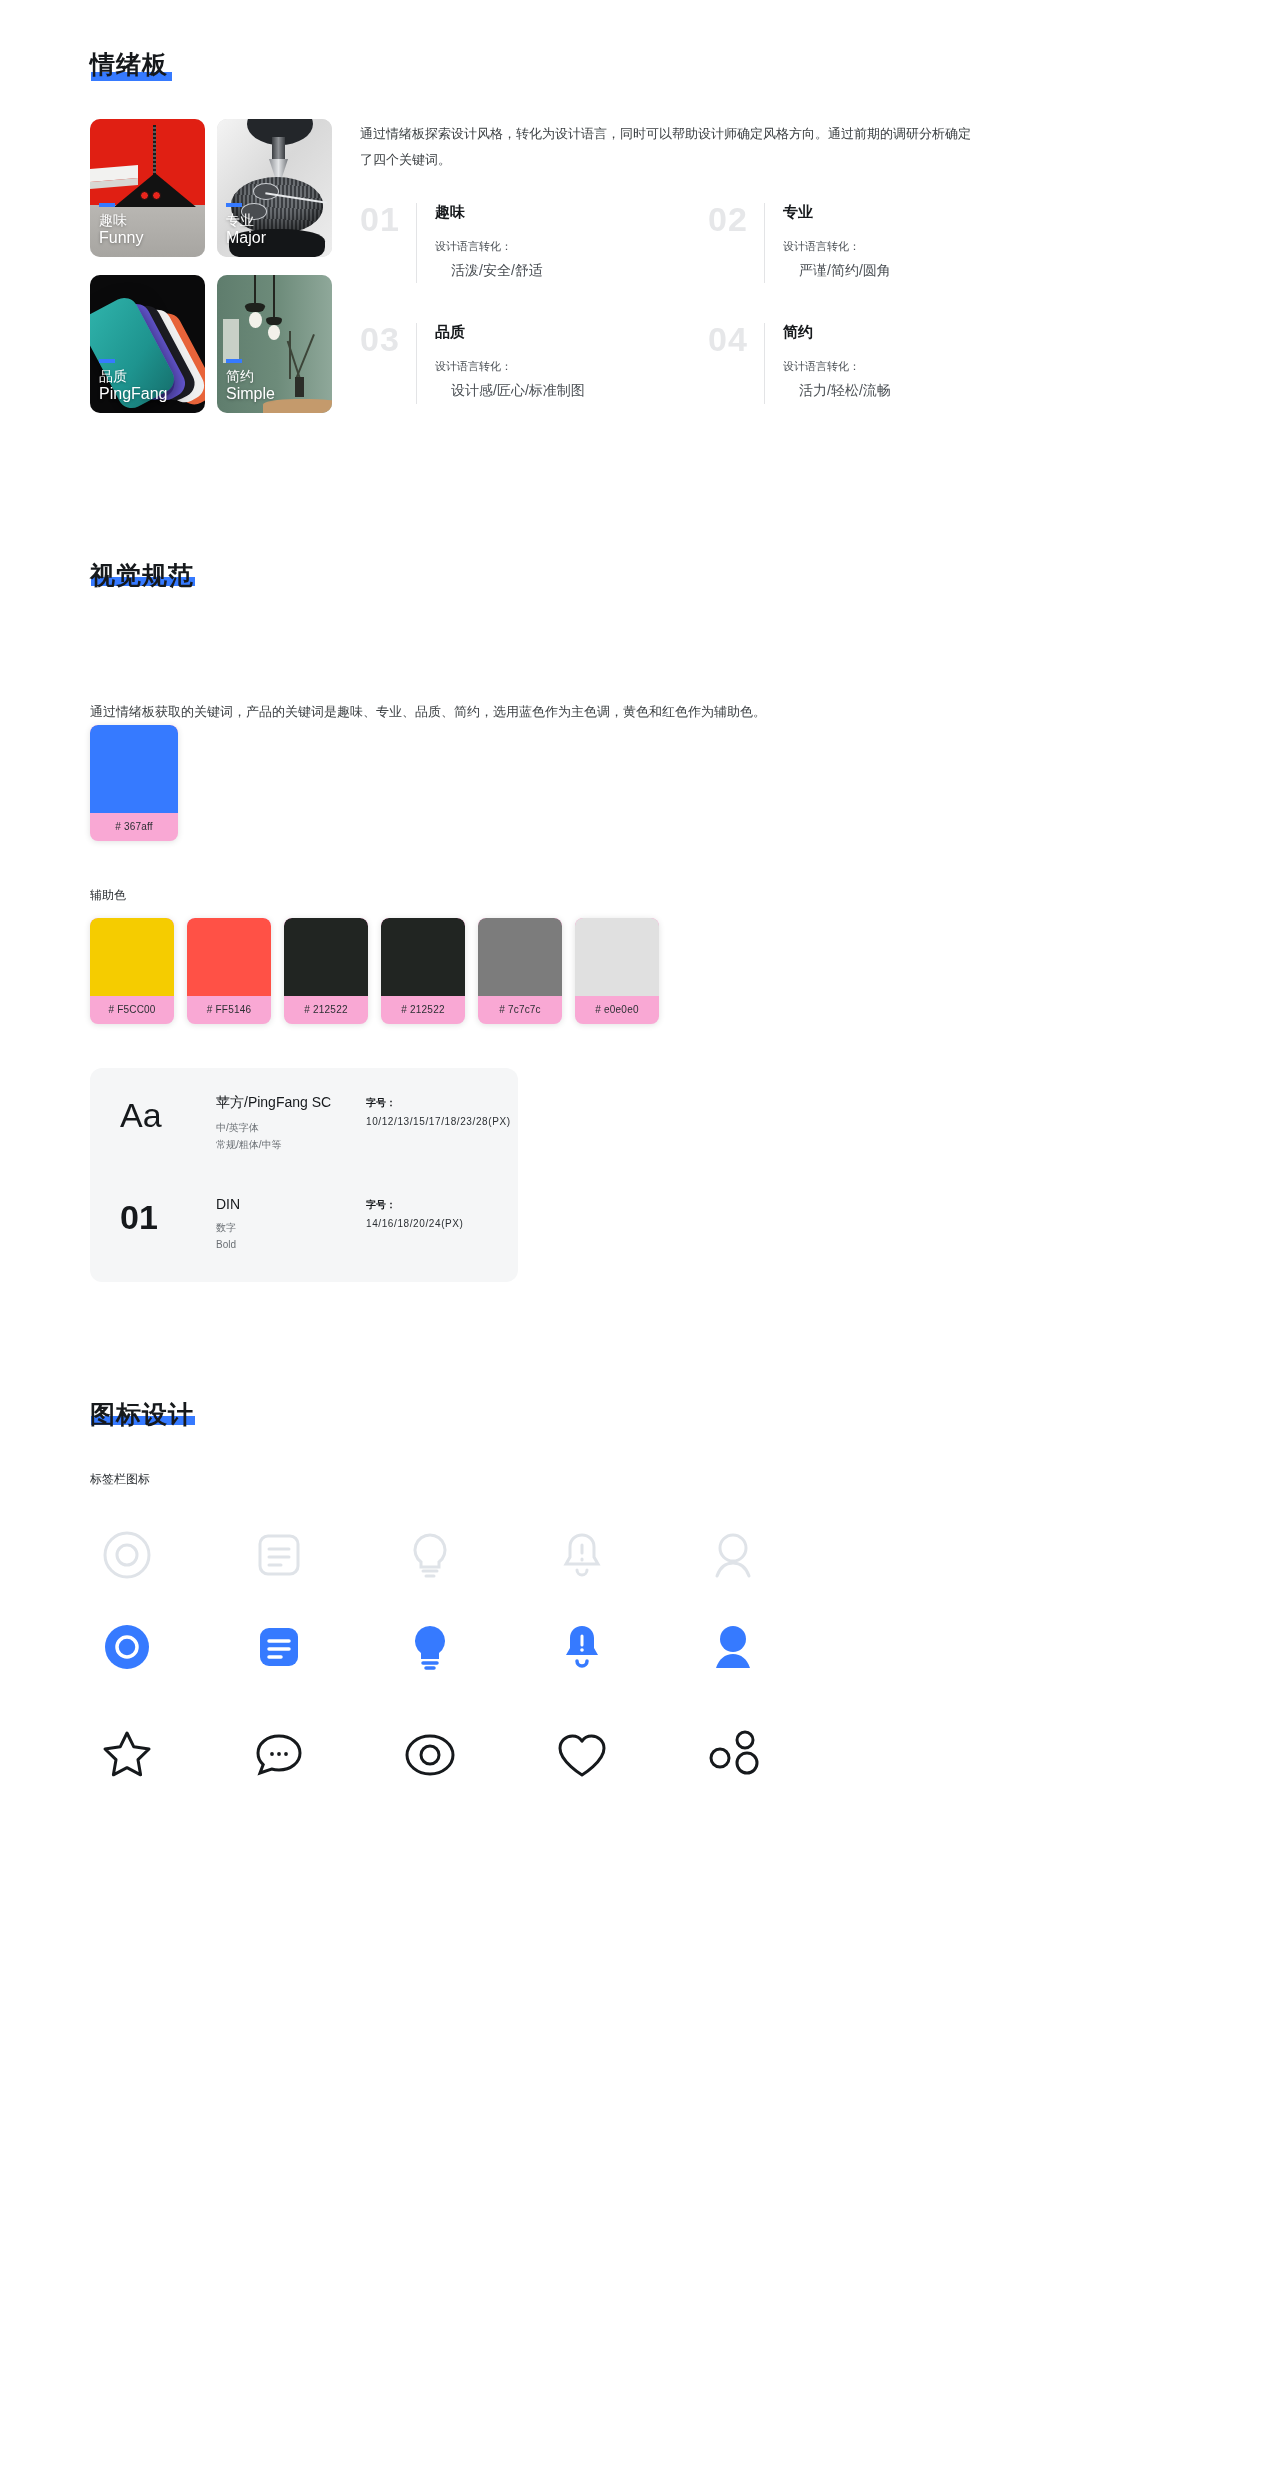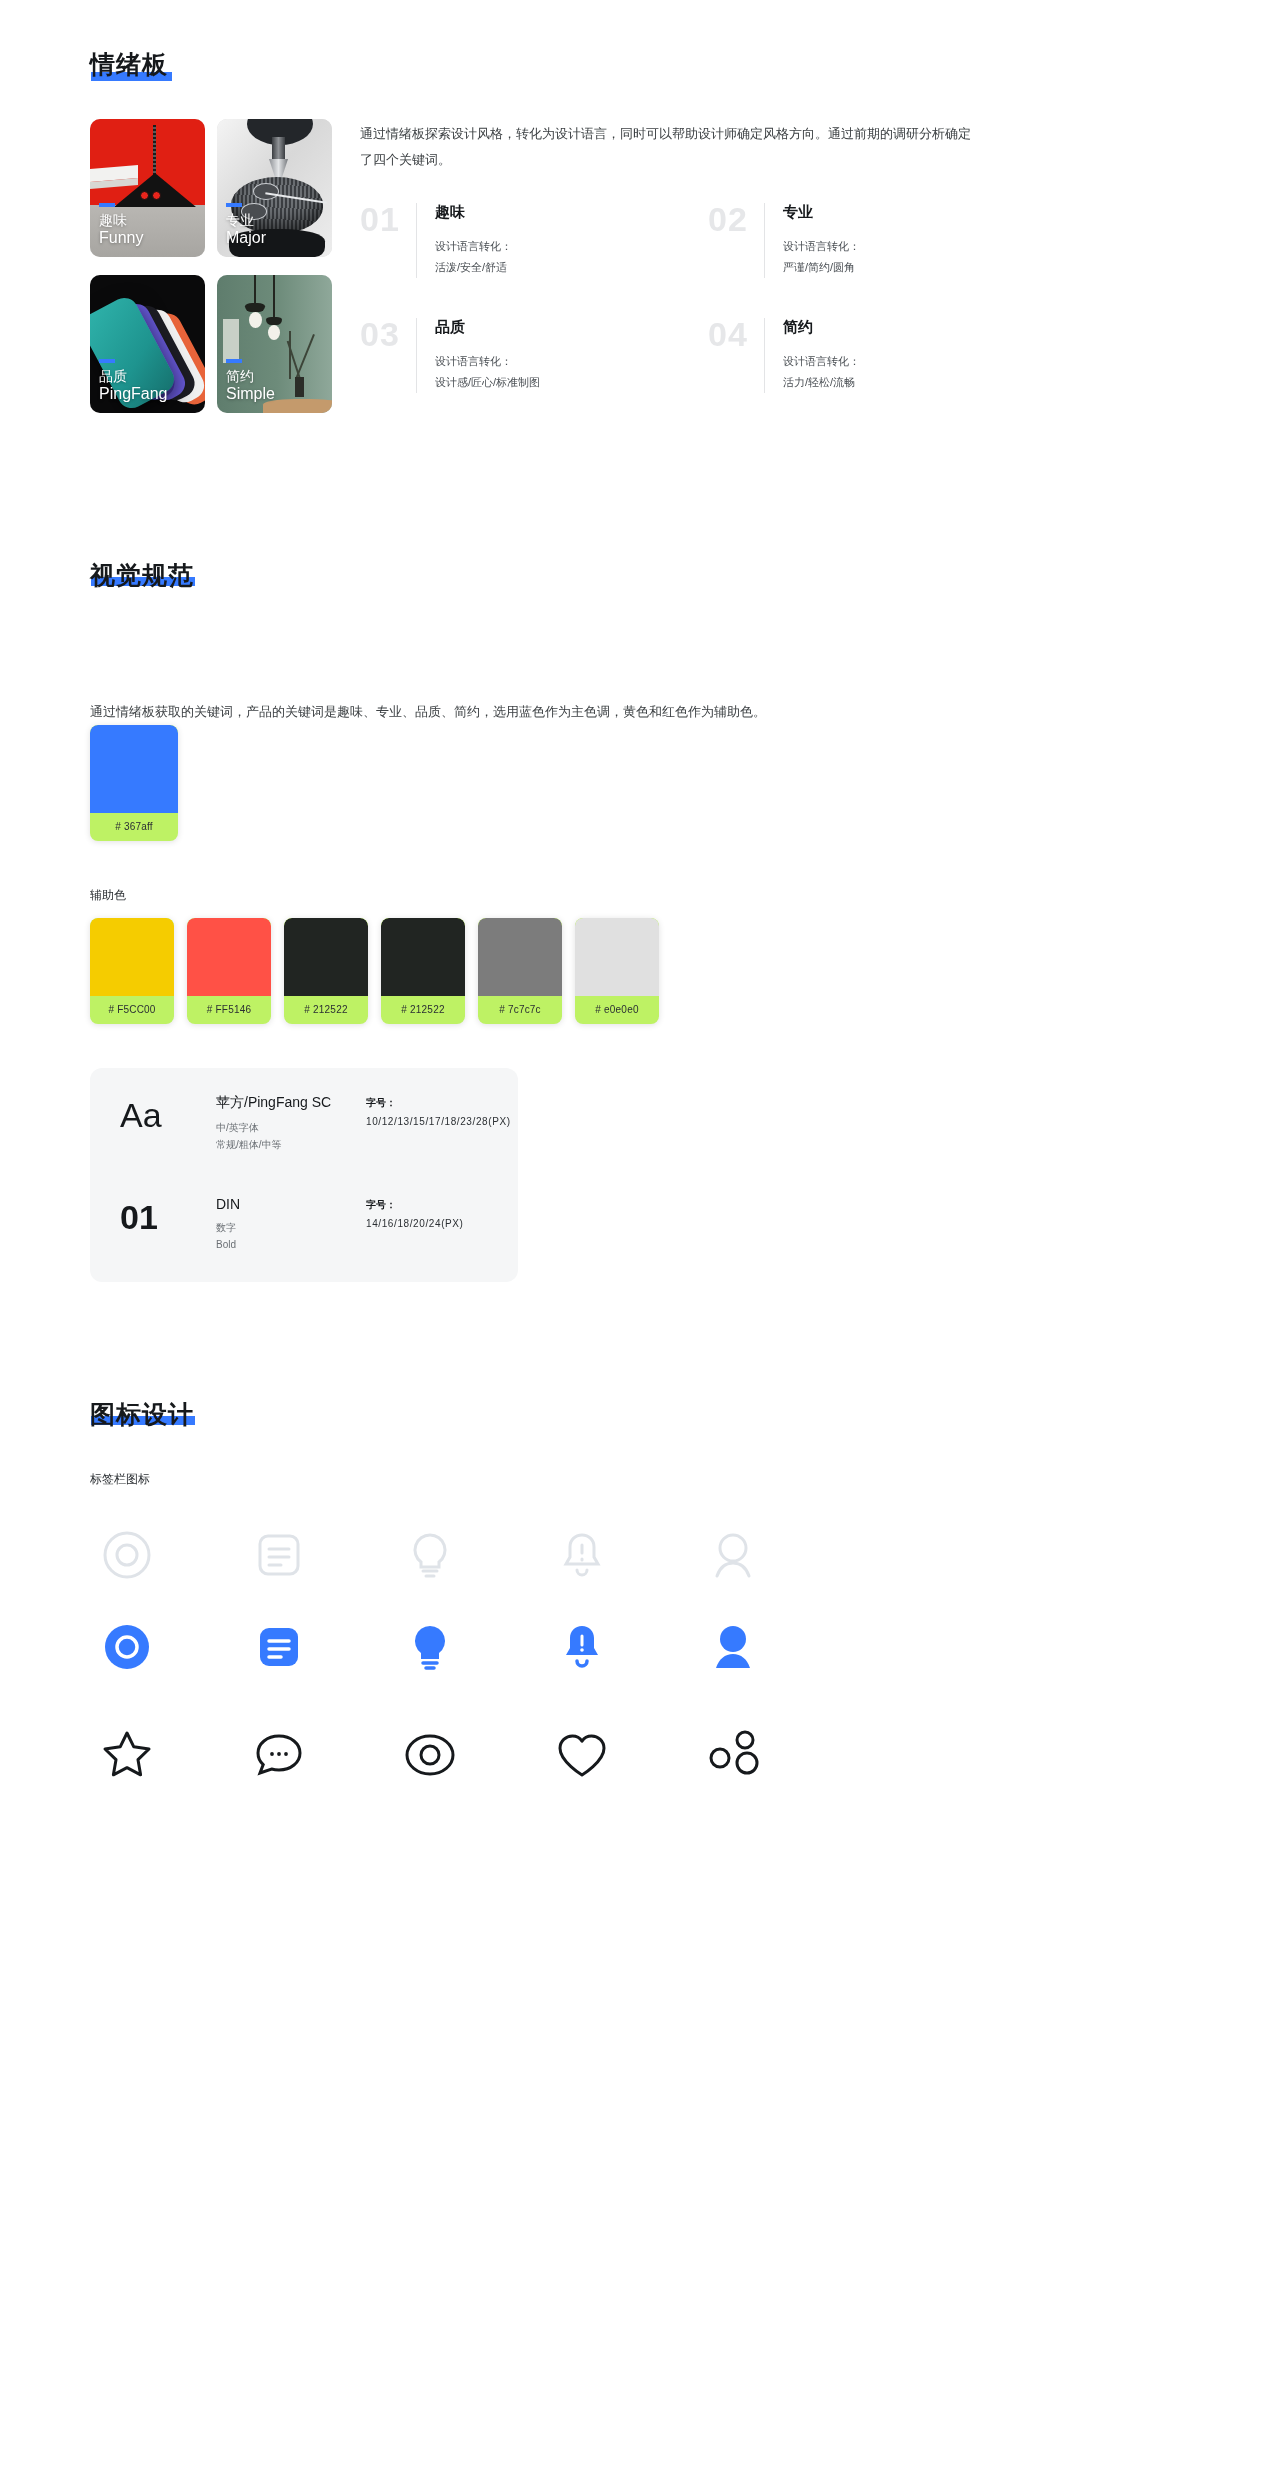--- a/index.html
+++ b/index.html
@@ -210,35 +210,35 @@
     font-weight: 700;
     color: #e6e7e9;
     line-height: .95;
     width: 56px;
     flex: none;
     letter-spacing: 1px;
   }
   .kw-body { border-left: 1px solid #e3e4e6; padding-left: 18px; }
   .kw-title { font-size: 15px; font-weight: 600; color: #16191c; margin-bottom: 14px; }
   .kw-lbl { font-size: 11px; color: #4a4f54; line-height: 1.9; }
-  .kw-val { font-size: 11px; color: #4a4f54; line-height: 1.9; }
+  .kw-val { font-size: 14px; color: #4a4f54; line-height: 1.9; margin-left: 16px; }
 
   
   .visual { padding: 150px 0 0 90px; }
   .vs-desc {
     margin-top: 112px;
     font-size: 13px;
     color: #3c4043;
     line-height: 1.9;
   }
   .grp-label { font-size: 12px; color: #2b2f33; margin: 46px 0 14px; font-weight: 500; }
   .sw-row { display: flex; }
   .swatch {
     width: 84px;
-    background: #bef264;
+    background: #f9a8d4;
     border-radius: 8px;
     box-shadow: 0 1px 6px rgba(0,0,0,.12);
     overflow: hidden;
     margin-right: 13px;
   }
   .swatch .chip { height: 78px; border-radius: 8px 8px 0 0; }
   .swatch .hex {
     font-size: 10px;
     text-align: center;
     padding: 8px 0 9px;

